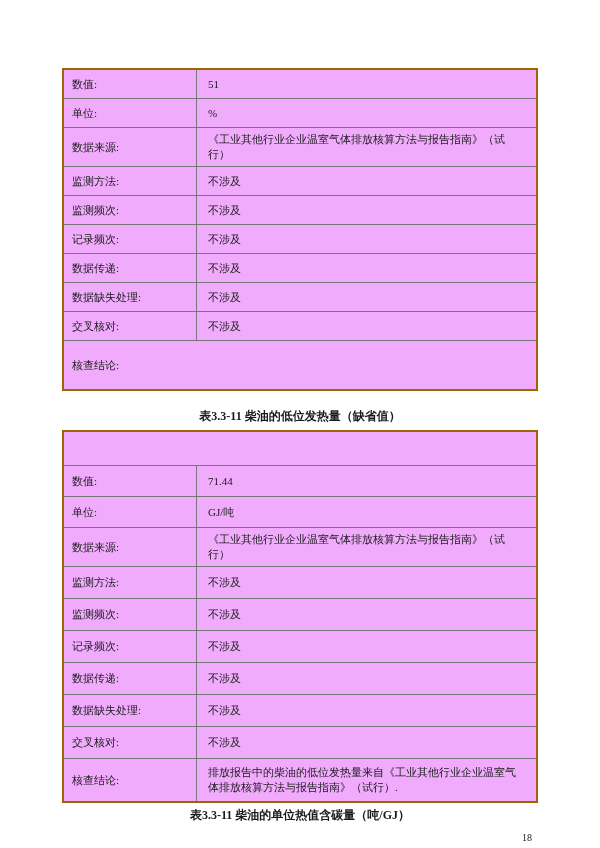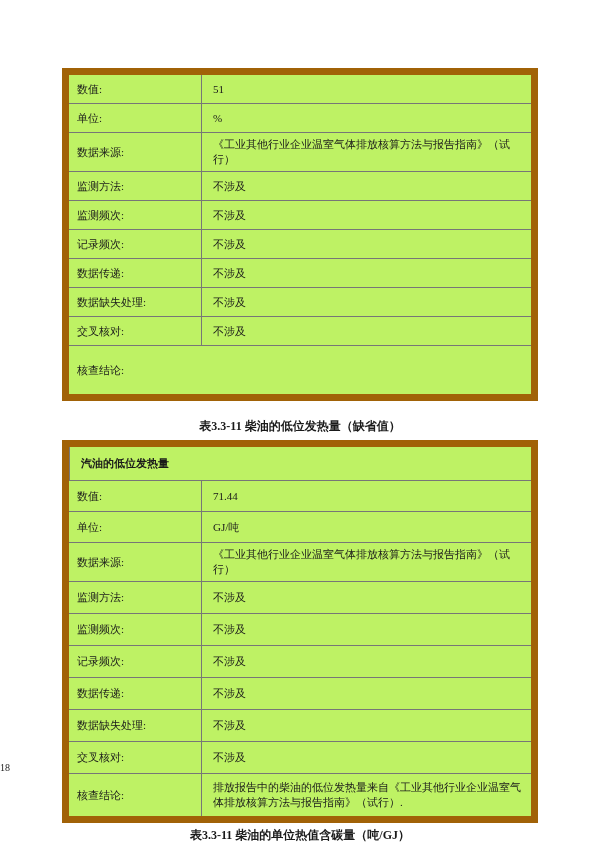--- a/index.html
+++ b/index.html
@@ -6,21 +6,21 @@
   body {
     width:600px; height:848px;
     background:#ffffff;
     font-family:"Liberation Serif","DejaVu Serif",serif;
     color:#1a1a1a;
     -webkit-font-smoothing:antialiased;
   }
   .page { position:relative; width:600px; height:848px; background:#ffffff; overflow:hidden; }
   .content { position:absolute; left:62px; top:68px; width:476px; }
 
-  .kv-table { border:7px solid #a16207; background:#bef264; }
+  .kv-table { border:2px solid #a16207; background:#f0abfc; }
   .tr { display:flex; border-top:1px solid #777777; }
   .tr:first-child { border-top:none; }
   .td { display:flex; align-items:center; box-sizing:border-box; font-size:11px; line-height:15px; }
   .td.label { width:132px; padding:4px 4px 4px 8px; flex:none; }
   .td.value { flex:1; border-left:1px solid #777777; padding:4px 10px 4px 11px; }
   .td.value.bold { font-weight:bold; }
 
   .t1 .tr { min-height:28px; }
   .t1 .tr.row-source { min-height:34px; }
   .t1 .tr.row-conclusion { min-height:48px; }
@@ -31,22 +31,22 @@
   .t2 .tr.row-numvalue { min-height:30px; }
   .t2 .tr.row-conclusion { min-height:42px; }
 
   .caption {
     text-align:center; font-weight:bold; font-size:12px;
     margin:18px 0 7px 0; line-height:14px;
   }
   .caption.second { margin-top:5px; }
 
   .page-number {
-    position:absolute; top:762px; left:0; width:532px;
-    text-align:left; font-size:10px; color:#1a1a1a;
+    position:absolute; top:832px; left:0; width:532px;
+    text-align:right; font-size:10px; color:#1a1a1a;
   }
 </style>
 </head>
 <body>
 
 <div class="page">
   <div class="content">
 
     <div class="kv-table t1">
       <div class="tr">
@@ -87,21 +87,20 @@
       </div>
       <div class="tr row-conclusion">
         <div class="td label">核查结论:</div>
       </div>
     </div>
 
     <div class="caption">表3.3-11 柴油的低位发热量（缺省值）</div>
 
     <div class="kv-table t2">
       <div class="tr row-name">
-        <div class="td value bold">汽油的低位发热量</div>
       </div>
       <div class="tr row-numvalue">
         <div class="td label">数值:</div>
         <div class="td value">71.44</div>
       </div>
       <div class="tr row-unit">
         <div class="td label">单位:</div>
         <div class="td value">GJ/吨</div>
       </div>
       <div class="tr">

